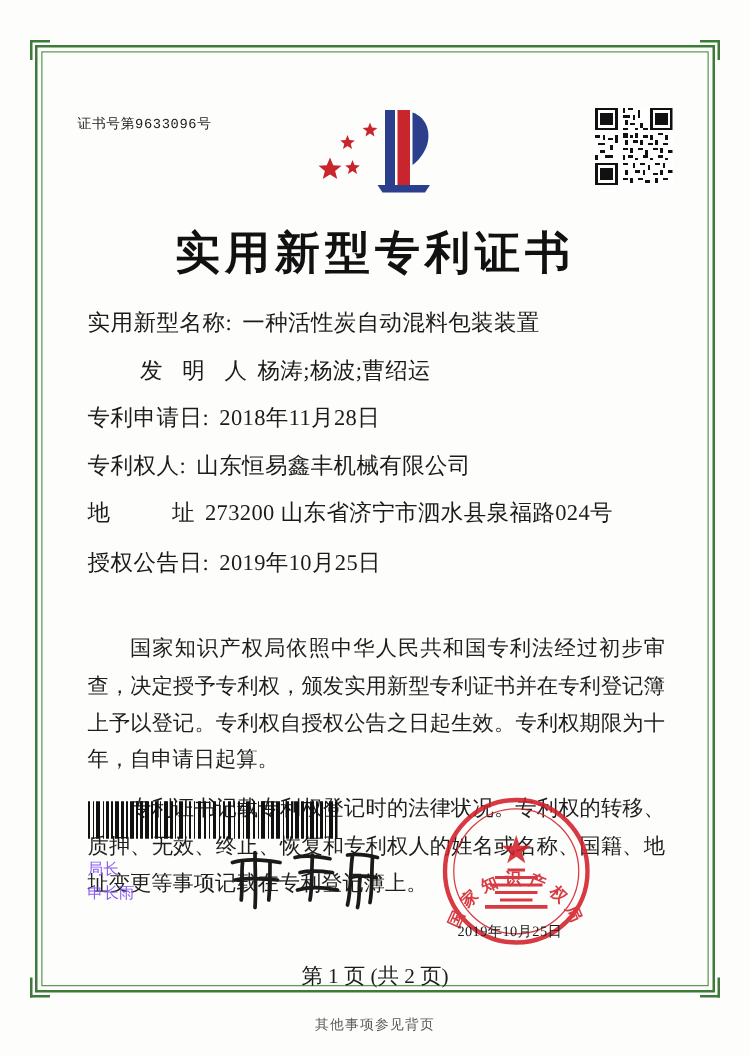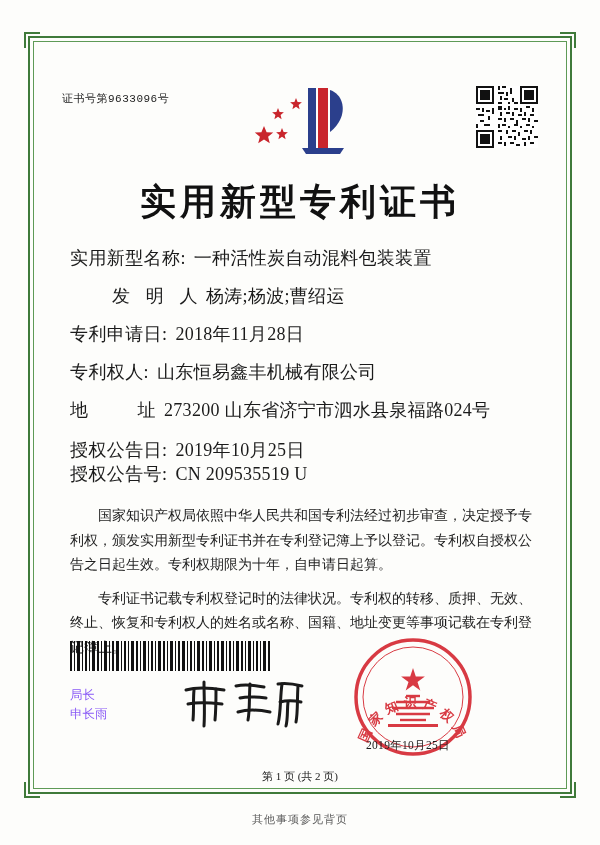--- a/index.html
+++ b/index.html
@@ -142,21 +142,21 @@
   .row-dual .half-left { display: flex; align-items: baseline; width: 246px; }
   .row-dual .half-right { display: flex; align-items: baseline; }
   .half-right .field-label { width: auto; }
 
   
   .body-text {
     position: absolute;
     left: 70px;
     top: 504px;
     width: 462px;
-    font-size: 14px;
+    font-size: 17px;
     line-height: 1.75;
     color: #1e1e1e;
     text-align: justify;
   }
   .body-text p { margin: 0 0 9px 0; text-indent: 2em; }
 
   
   .barcode {
     position: absolute;
     left: 70px;
@@ -201,21 +201,21 @@
     letter-spacing: 0.3px;
   }
 
   
   .page-num {
     position: absolute;
     left: 0;
     top: 769px;
     width: 600px;
     text-align: center;
-    font-size: 11px;
+    font-size: 17px;
     color: #1b1b1b;
   }
   .footer-note {
     position: absolute;
     left: 0;
     top: 812px;
     width: 600px;
     text-align: center;
     font-size: 11px;
     color: #5a5a5a;
@@ -352,24 +352,20 @@
     </div>
     <div class="field-row">
       <span class="field-label spread-4">地址</span>
       <span class="field-value">273200 山东省济宁市泗水县泉福路024号</span>
     </div>
     <div class="row-dual">
       <span class="half-left">
         <span class="field-label">授权公告日:</span>
         <span class="field-value">2019年10月25日</span>
       </span>
-      <span class="half-right">
-        <span class="field-label">授权公告号:</span>
-        <span class="field-value">CN 209535519 U</span>
-      </span>
     </div>
   </div>
 
   <div class="body-text">
     <p>国家知识产权局依照中华人民共和国专利法经过初步审查，决定授予专利权，颁发实用新型专利证书并在专利登记簿上予以登记。专利权自授权公告之日起生效。专利权期限为十年，自申请日起算。</p>
     <p>专利证书记载专利权登记时的法律状况。专利权的转移、质押、无效、终止、恢复和专利权人的姓名或名称、国籍、地址变更等事项记载在专利登记簿上。</p>
   </div>
 
   <svg class="barcode" viewBox="0 0 200 30" shape-rendering="crispEdges">
     <g fill="#111">

